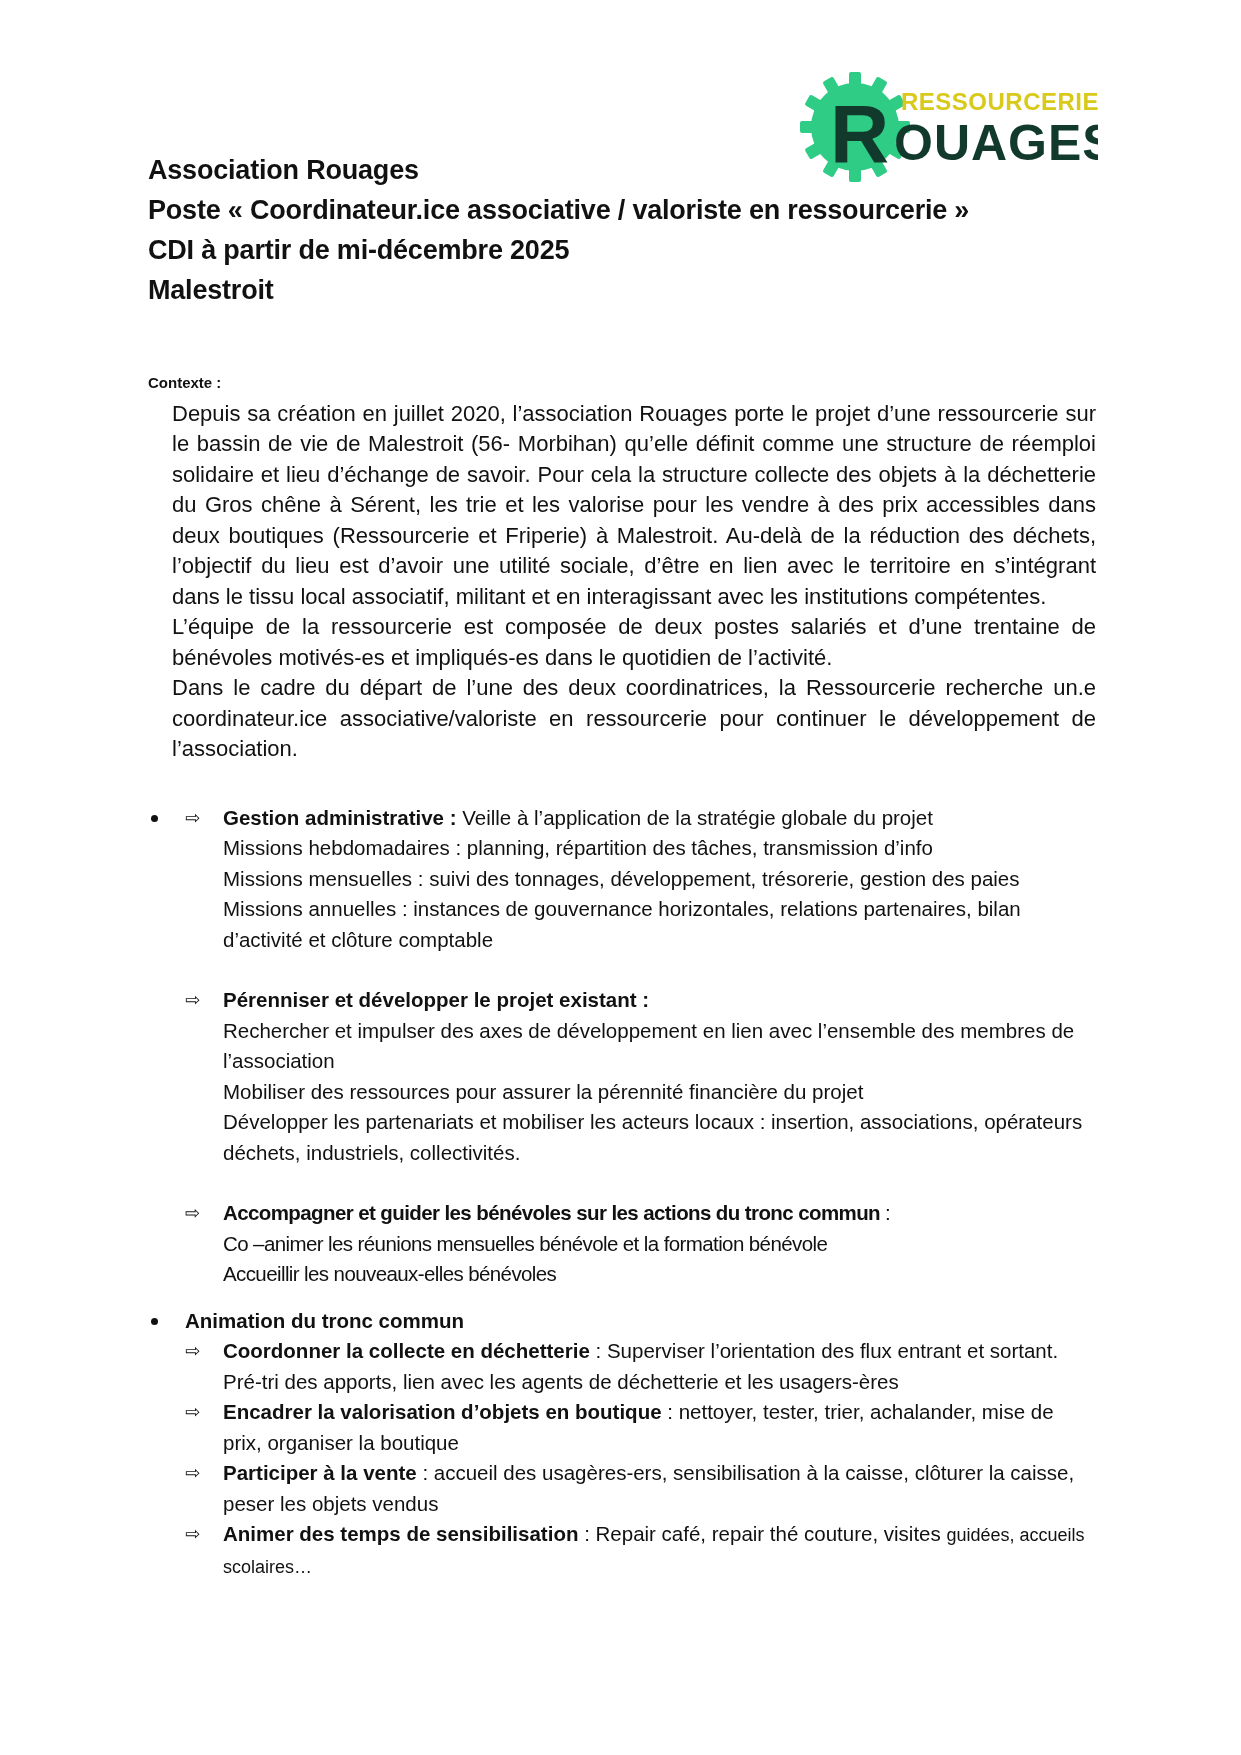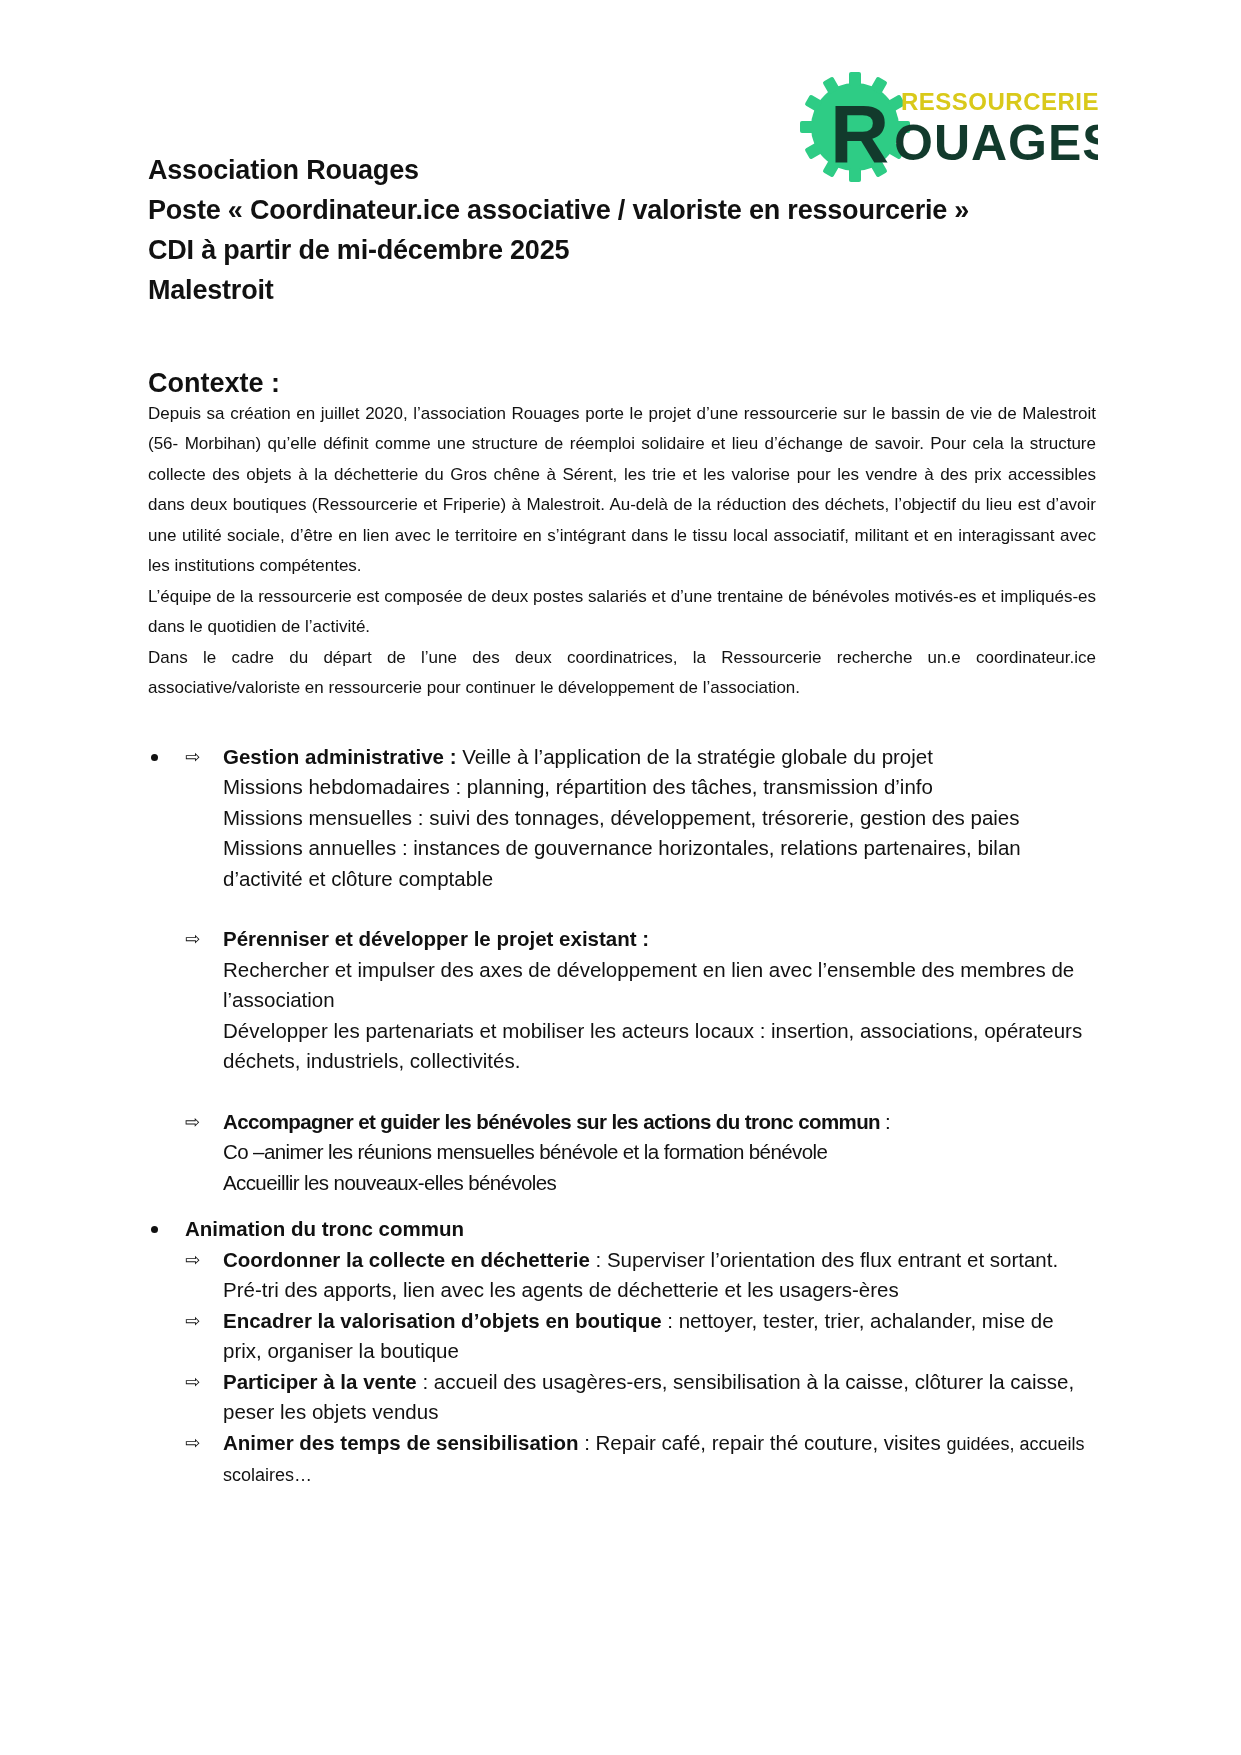--- a/index.html
+++ b/index.html
@@ -8,22 +8,22 @@
       font-family: "Liberation Sans", "DejaVu Sans", sans-serif;
       color: #111111;
     }
     .logo {
       position: absolute; left: 798px; top: 70px; width: 300px; height: 115px;
     }
     .logo svg { width: 100%; height: 100%; display: block; }
     .page { position: absolute; left: 148px; top: 150px; width: 948px; }
     .title-block { font-weight: bold; font-size: 27px; line-height: 40px; letter-spacing: -0.2px; }
     .title-line { display: block; white-space: nowrap; }
-    .section-heading { font-weight: bold; font-size: 27px; line-height: 30.5px; margin-top: 58px; }
-    .para { font-size: 17px; line-height: 30.5px; text-align: justify; }
+    .section-heading { font-weight: bold; font-size: 15px; line-height: 30.5px; margin-top: 58px; }
+    .para { font-size: 22px; line-height: 30.5px; text-align: justify; margin-left: 24px; }
     .para p { margin: 0; }
     .bullet-list { list-style: none; margin: 38px 0 0 0; padding: 0; }
     .bullet-item { position: relative; padding-left: 37px; font-size: 20.5px; line-height: 30.5px; }
     .bullet-item + .bullet-item { margin-top: 16px; }
     .bullet-dot {
       position: absolute; left: 3px; top: 12px; width: 7px; height: 7px;
       background: #111; border-radius: 50%;
     }
     .bullet-title { font-weight: bold; display: block; }
     .sub-list { list-style: none; margin: 0; padding: 0; }
@@ -88,20 +88,21 @@
           <span class="arrow-icon">⇨</span>
           <span class="sub-title">Gestion administrative :</span><span> Veille à l’application de la stratégie globale du projet</span>
           <span class="sub-line">Missions hebdomadaires : planning, répartition des tâches, transmission d’info</span>
           <span class="sub-line">Missions mensuelles : suivi des tonnages, développement, trésorerie, gestion des paies</span>
           <span class="sub-line">Missions annuelles : instances de gouvernance horizontales, relations partenaires, bilan d’activité et clôture comptable</span>
         </li>
         <li class="sub-item gap">
           <span class="arrow-icon">⇨</span>
           <span class="sub-title">Pérenniser et développer le projet existant :</span>
           <span class="sub-line">Rechercher et impulser des axes de développement en lien avec l’ensemble des membres de l’association</span>
+          <span class="sub-line">Mobiliser des ressources pour assurer la pérennité financière du projet</span>
           <span class="sub-line">Développer les partenariats et mobiliser les acteurs locaux : insertion, associations, opérateurs déchets, industriels, collectivités.</span>
         </li>
         <li class="sub-item gap narrow">
           <span class="arrow-icon">⇨</span>
           <span class="sub-title">Accompagner et guider les bénévoles sur les actions du tronc commun</span><span> :</span>
           <span class="sub-line">Co –animer les réunions mensuelles bénévole et la formation bénévole</span>
           <span class="sub-line">Accueillir les nouveaux-elles bénévoles</span>
         </li>
       </ul>
     </li>

